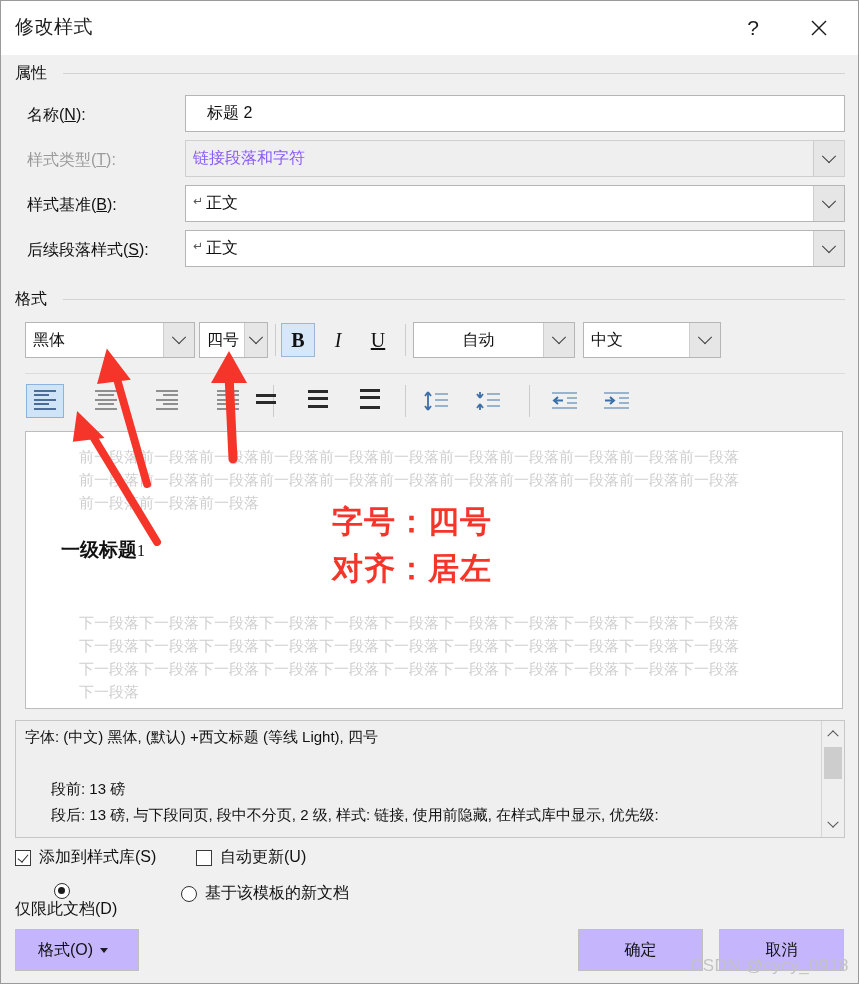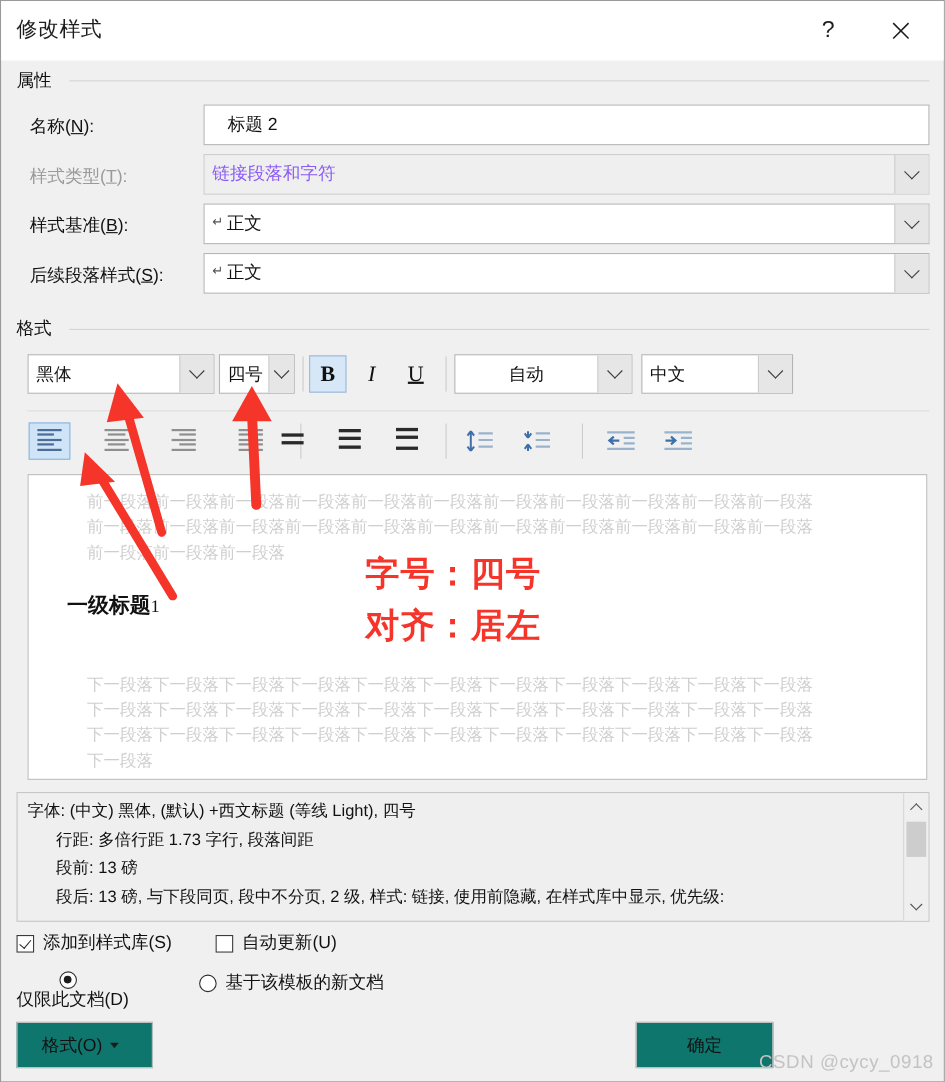--- a/index.html
+++ b/index.html
@@ -285,21 +285,21 @@
     left: 3px; top: 3px;
     width: 7px; height: 7px;
     border-radius: 50%;
     background: #1c1c1c;
   }
   .opt-text { font-size: 16px; color: #111; white-space: nowrap; }
 
   
   .btn {
     position: absolute;
-    background: #0f766e;
+    background: #c4b5fd;
     border: 1px solid #c0c0c0;
     box-sizing: border-box;
     display: flex;
     align-items: center;
     justify-content: center;
     font-size: 16px;
     color: #111;
     cursor: default;
   }
   .btn.withcaret { justify-content: flex-start; padding-left: 22px; }
@@ -569,21 +569,20 @@
     <path d="M24 4 L44 38 L10 38 Z" fill="#f5342a" transform="rotate(-7 27 22)"></path>
   </svg>
 
   <svg class="arrow-svg" style="left:200px; top:348px;" width="80" height="115" viewBox="0 0 80 115">
     <path d="M32 110 L28 26" stroke="#f5342a" stroke-width="9" fill="none" stroke-linecap="round"></path>
     <path d="M28 2 L46 34 L10 34 Z" fill="#f5342a"></path>
   </svg>
 
   <div class="descbox" style="left:14px; top:719px; width:830px; height:118px;">
     <div class="descline" style="left:9px; top:7px;">字体: (中文) 黑体, (默认) +西文标题 (等线 Light), 四号</div>
-    <div class="descline" style="left:35px; top:33px;">行距: 多倍行距 1.73 字行, 段落间距</div>
     <div class="descline" style="left:35px; top:59px;">段前: 13 磅</div>
     <div class="descline" style="left:35px; top:85px;">段后: 13 磅, 与下段同页, 段中不分页, 2 级, 样式: 链接, 使用前隐藏, 在样式库中显示, 优先级:</div>
 
     <div class="scroll">
       <div class="sc-arrow sc-up">
           <i class="sc-chev"></i>
         </div>
       <div class="sc-thumb"></div>
       <div class="sc-arrow sc-down">
           <i class="sc-chev"></i>
@@ -609,16 +608,19 @@
     <span class="opt-text">基于该模板的新文档</span>
   </div>
 
   <div class="btn withcaret" style="left:14px; top:928px; width:124px; height:42px;">
     <span>格式(O)</span>
     <span class="caret"></span>
   </div>
   <div class="btn" style="left:577px; top:928px; width:125px; height:42px;">
     <span>确定</span>
   </div>
+  <div class="btn" style="left:718px; top:928px; width:125px; height:42px;">
+    <span>取消</span>
+  </div>
 
   <div class="watermark" style="left:689px; top:955px;">CSDN @cycy_0918</div>
 
 </div>
 
 </body></html>

